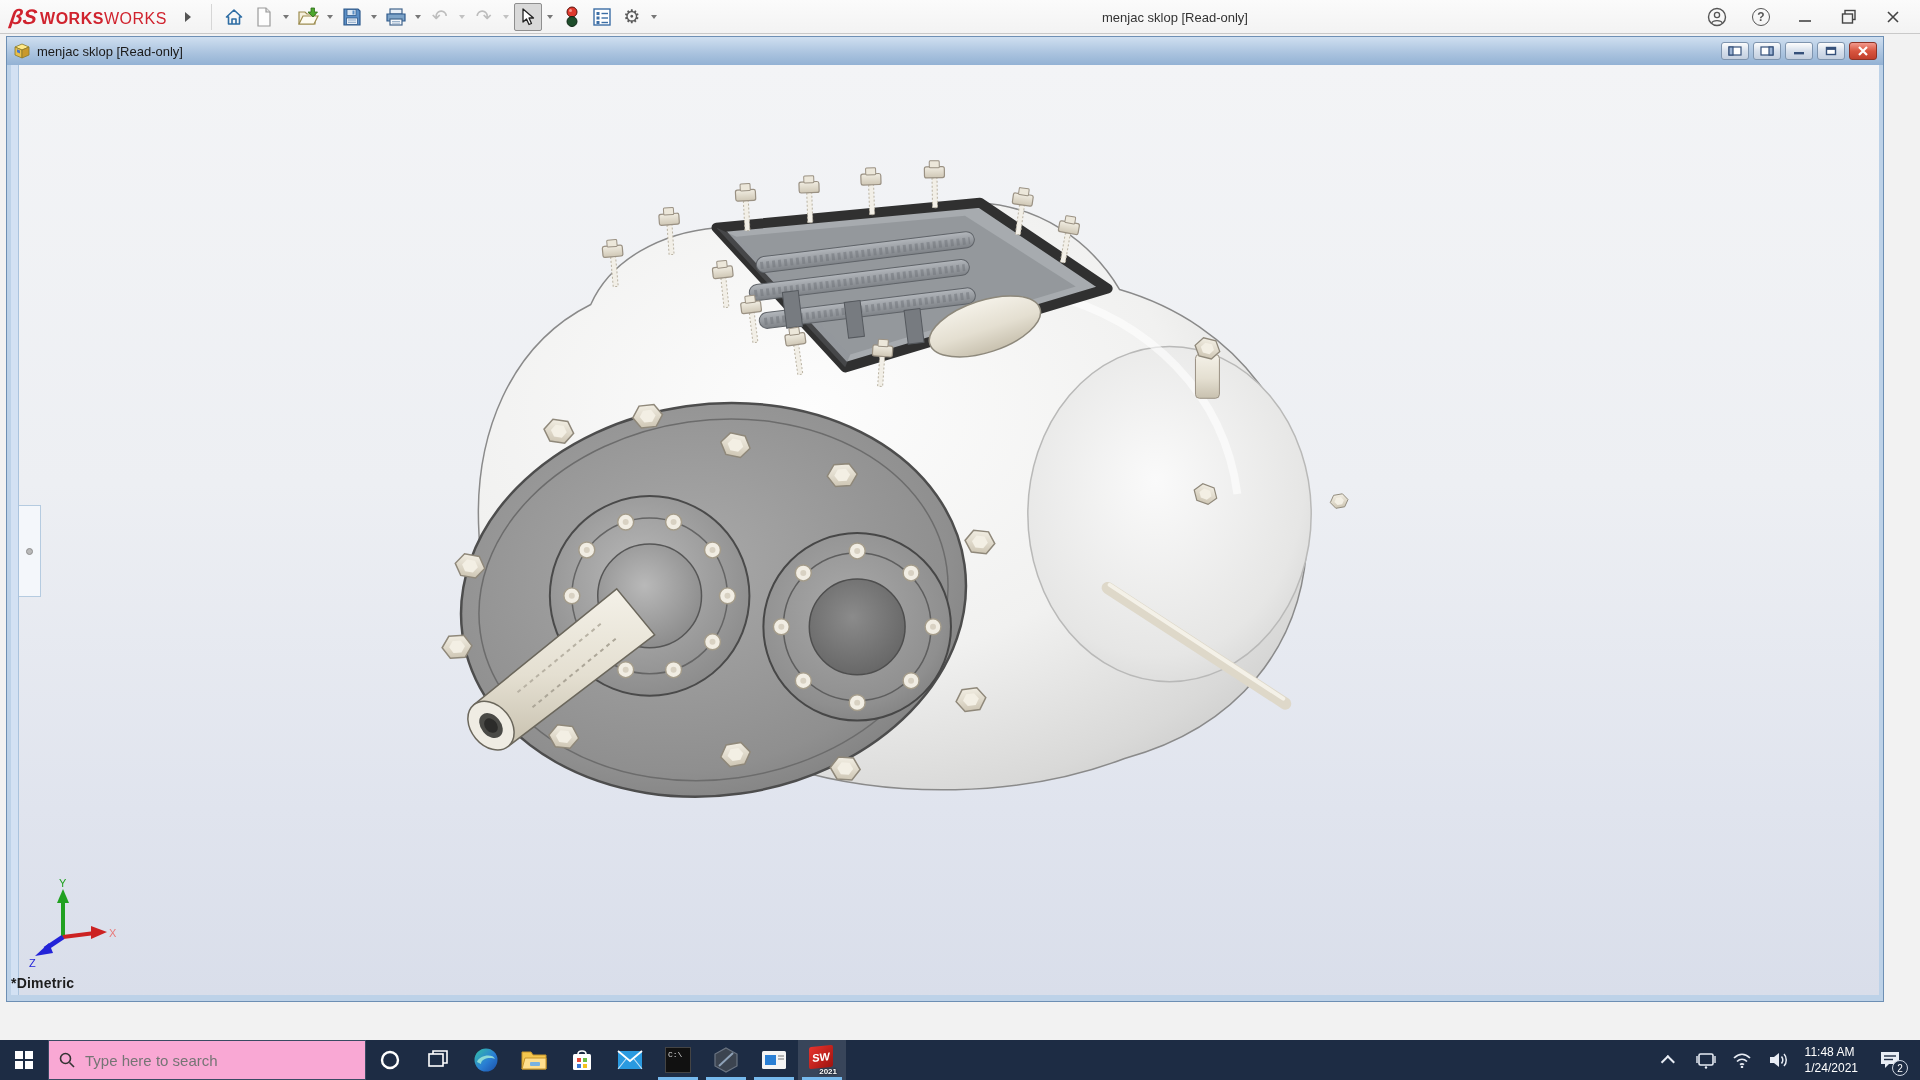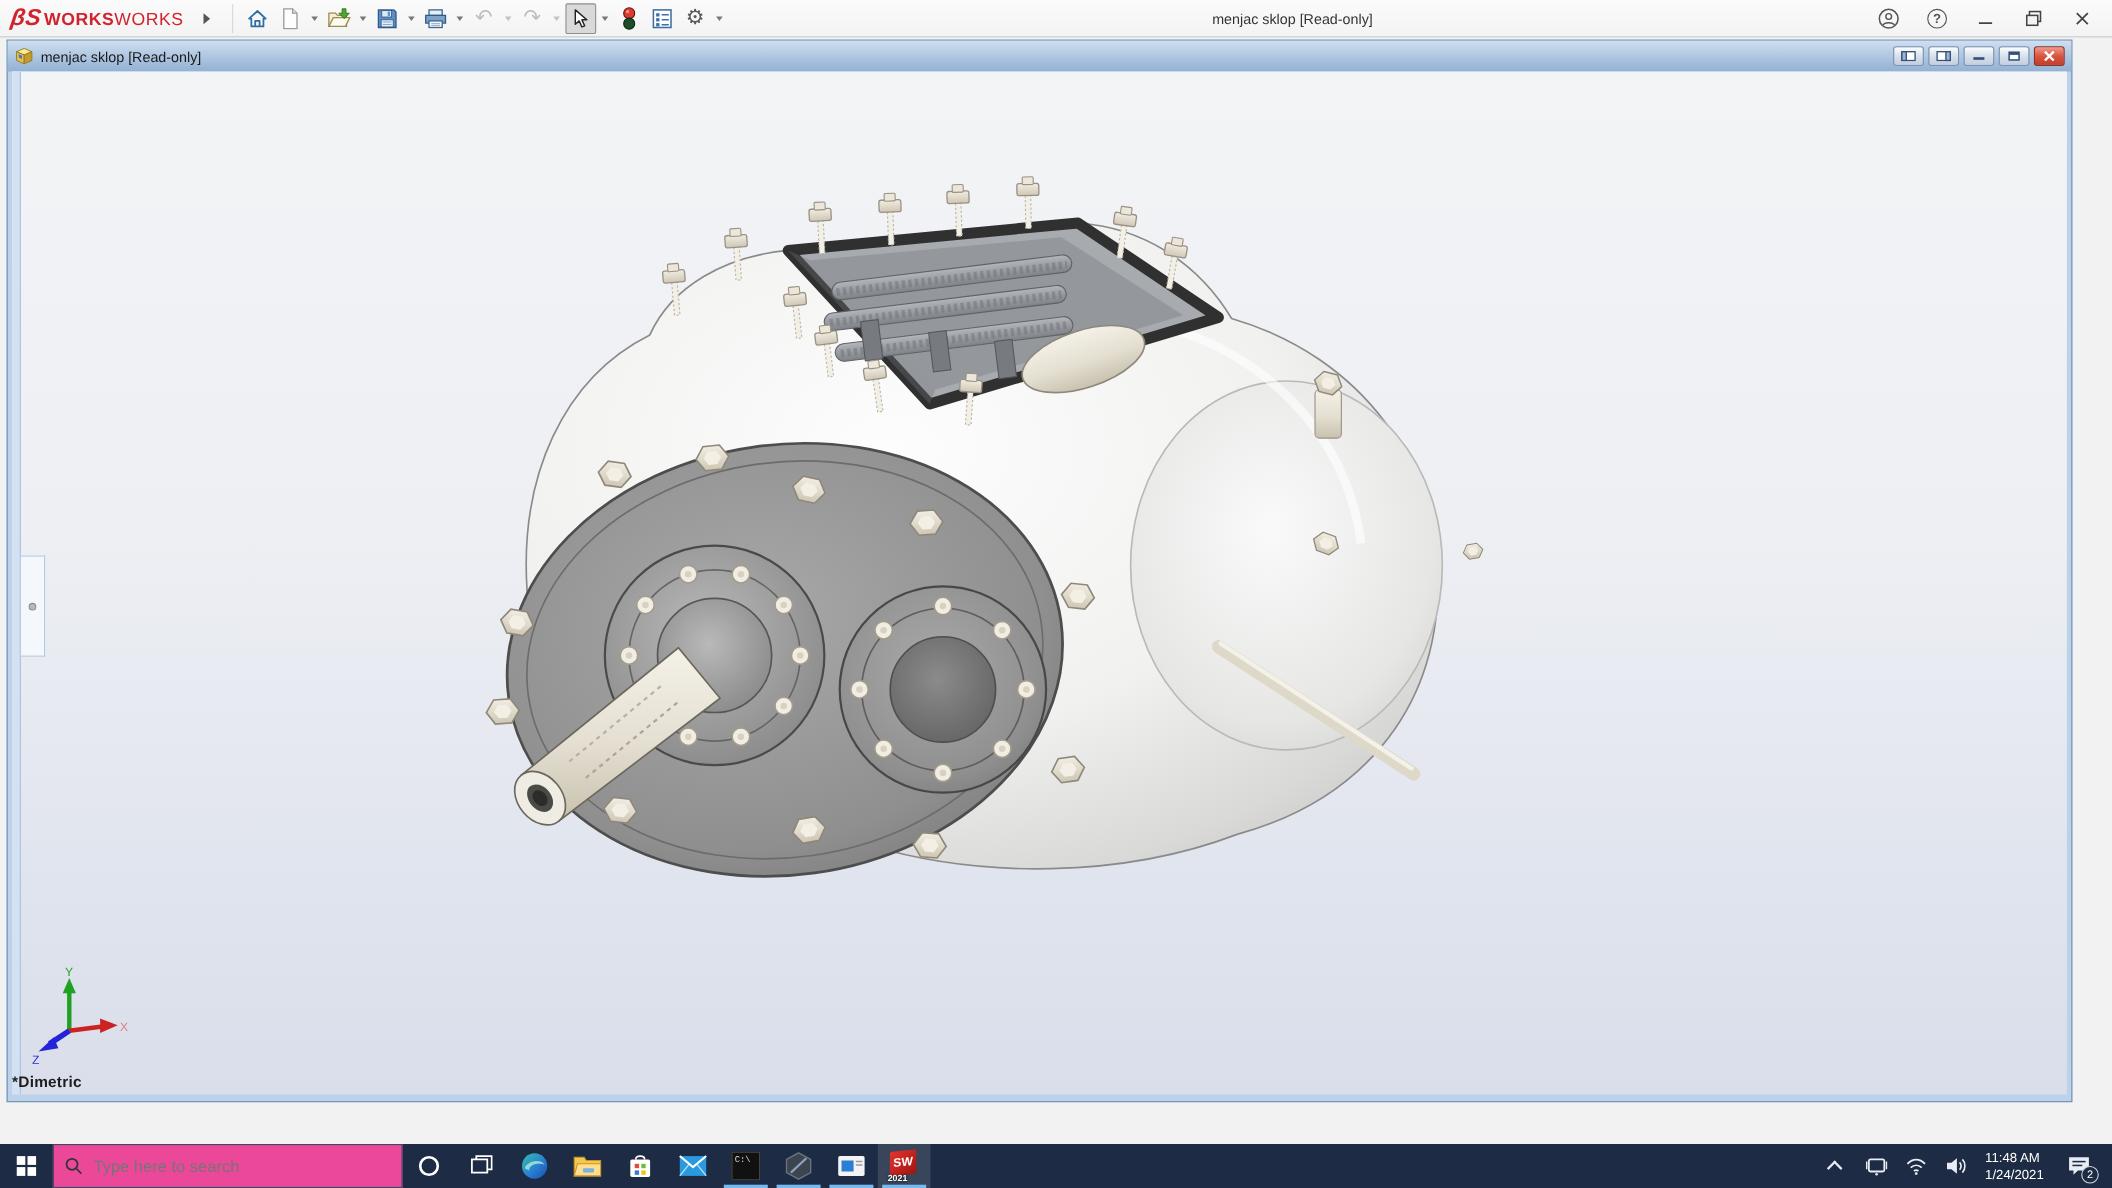--- a/index.html
+++ b/index.html
@@ -45,35 +45,35 @@
   .panel-strip { position:absolute; left:0; top:0; bottom:0; width:8px; background:#d3e1f3; border-right:1px solid #aac3dd; }
   .panel-tab { position:absolute; left:8px; top:440px; width:22px; height:92px; background:#f4f7fb; border:1px solid #b5cbe0; border-left:none; display:flex; align-items:center; justify-content:center; }
   .panel-tab .dot { width:7px; height:7px; border-radius:50%; background:#b9b9b9; border:1px solid #8f8f8f; }
   .model-svg { position:absolute; left:0; top:0; width:100%; height:100%; }
   .triad-svg { position:absolute; left:16px; bottom:28px; width:92px; height:92px; }
   .view-label { position:absolute; left:0; bottom:4px; font-size:14px; font-weight:bold; color:#1d1d1d; letter-spacing:.2px; }
 
   
   .taskbar { position:absolute; left:0; bottom:0; width:1920px; height:40px; background:#1d2c44; display:flex; align-items:stretch; }
   .start-btn { width:48px; display:flex; align-items:center; justify-content:center; }
-  .search-box { width:318px; margin:0; background:#ec4899; display:flex; align-items:center; padding:0 10px; gap:10px; border:1px solid #3a4a63; }
+  .search-box { width:318px; margin:0; background:#f9a8d4; display:flex; align-items:center; padding:0 10px; gap:10px; border:1px solid #3a4a63; }
   .search-box input { border:none; outline:none; background:transparent; font-size:15px; color:#333; width:250px; font-family:"Liberation Sans",sans-serif; }
   .tb-app { width:48px; display:flex; align-items:center; justify-content:center; position:relative; }
   .tb-app.open::after { content:""; position:absolute; left:4px; right:4px; bottom:0; height:3px; background:#76b9ed; }
   .tb-app.active { background:rgba(255,255,255,.12); }
   .tray { margin-left:auto; display:flex; align-items:center; gap:6px; padding-right:10px; }
   .tray-ic { width:30px; height:40px; display:flex; align-items:center; justify-content:center; }
   .clock { color:#fff; font-size:12px; line-height:1.35; padding:0 6px; }
   .notif { position:relative; width:40px; height:40px; display:flex; align-items:center; justify-content:center; }
   .notif .badge { position:absolute; right:2px; bottom:4px; width:16px; height:16px; border-radius:50%; background:#1d2c44; border:1px solid #cfd6e2; color:#fff; font-size:10px; display:flex; align-items:center; justify-content:center; }
   .chevron { width:10px; height:10px; border-left:2px solid #e8edf5; border-top:2px solid #e8edf5; transform:rotate(45deg) translateY(3px); }
   .cmd-ic { width:26px; height:26px; background:#111; border:1px solid #444; color:#ddd; font-family:"Liberation Mono",monospace; font-size:8px; display:flex; align-items:flex-start; padding:2px; }
   .sw-ic { position:relative; width:30px; height:28px; }
   .sw-cube { position:absolute; left:2px; top:0; width:24px; height:22px; background:linear-gradient(135deg,#e8332d,#9e1410); transform:skewY(-6deg); border-radius:2px; color:#fff; font-weight:bold; font-size:11px; display:flex; align-items:center; justify-content:center; }
-  .sw-year { position:absolute; left:0; bottom:-2px; width:100%; text-align:left; color:#fff; font-size:8px; font-weight:bold; text-shadow:0 0 2px #000; }
+  .sw-year { position:absolute; left:0; bottom:-2px; width:100%; text-align:right; color:#fff; font-size:8px; font-weight:bold; text-shadow:0 0 2px #000; }
 </style>
 </head>
 <body>
 
 <div class="app">
 
   <header class="titlebar">
     <div class="logo">
       <span class="mark">βS</span>
         <span class="solid">WORKS</span>

